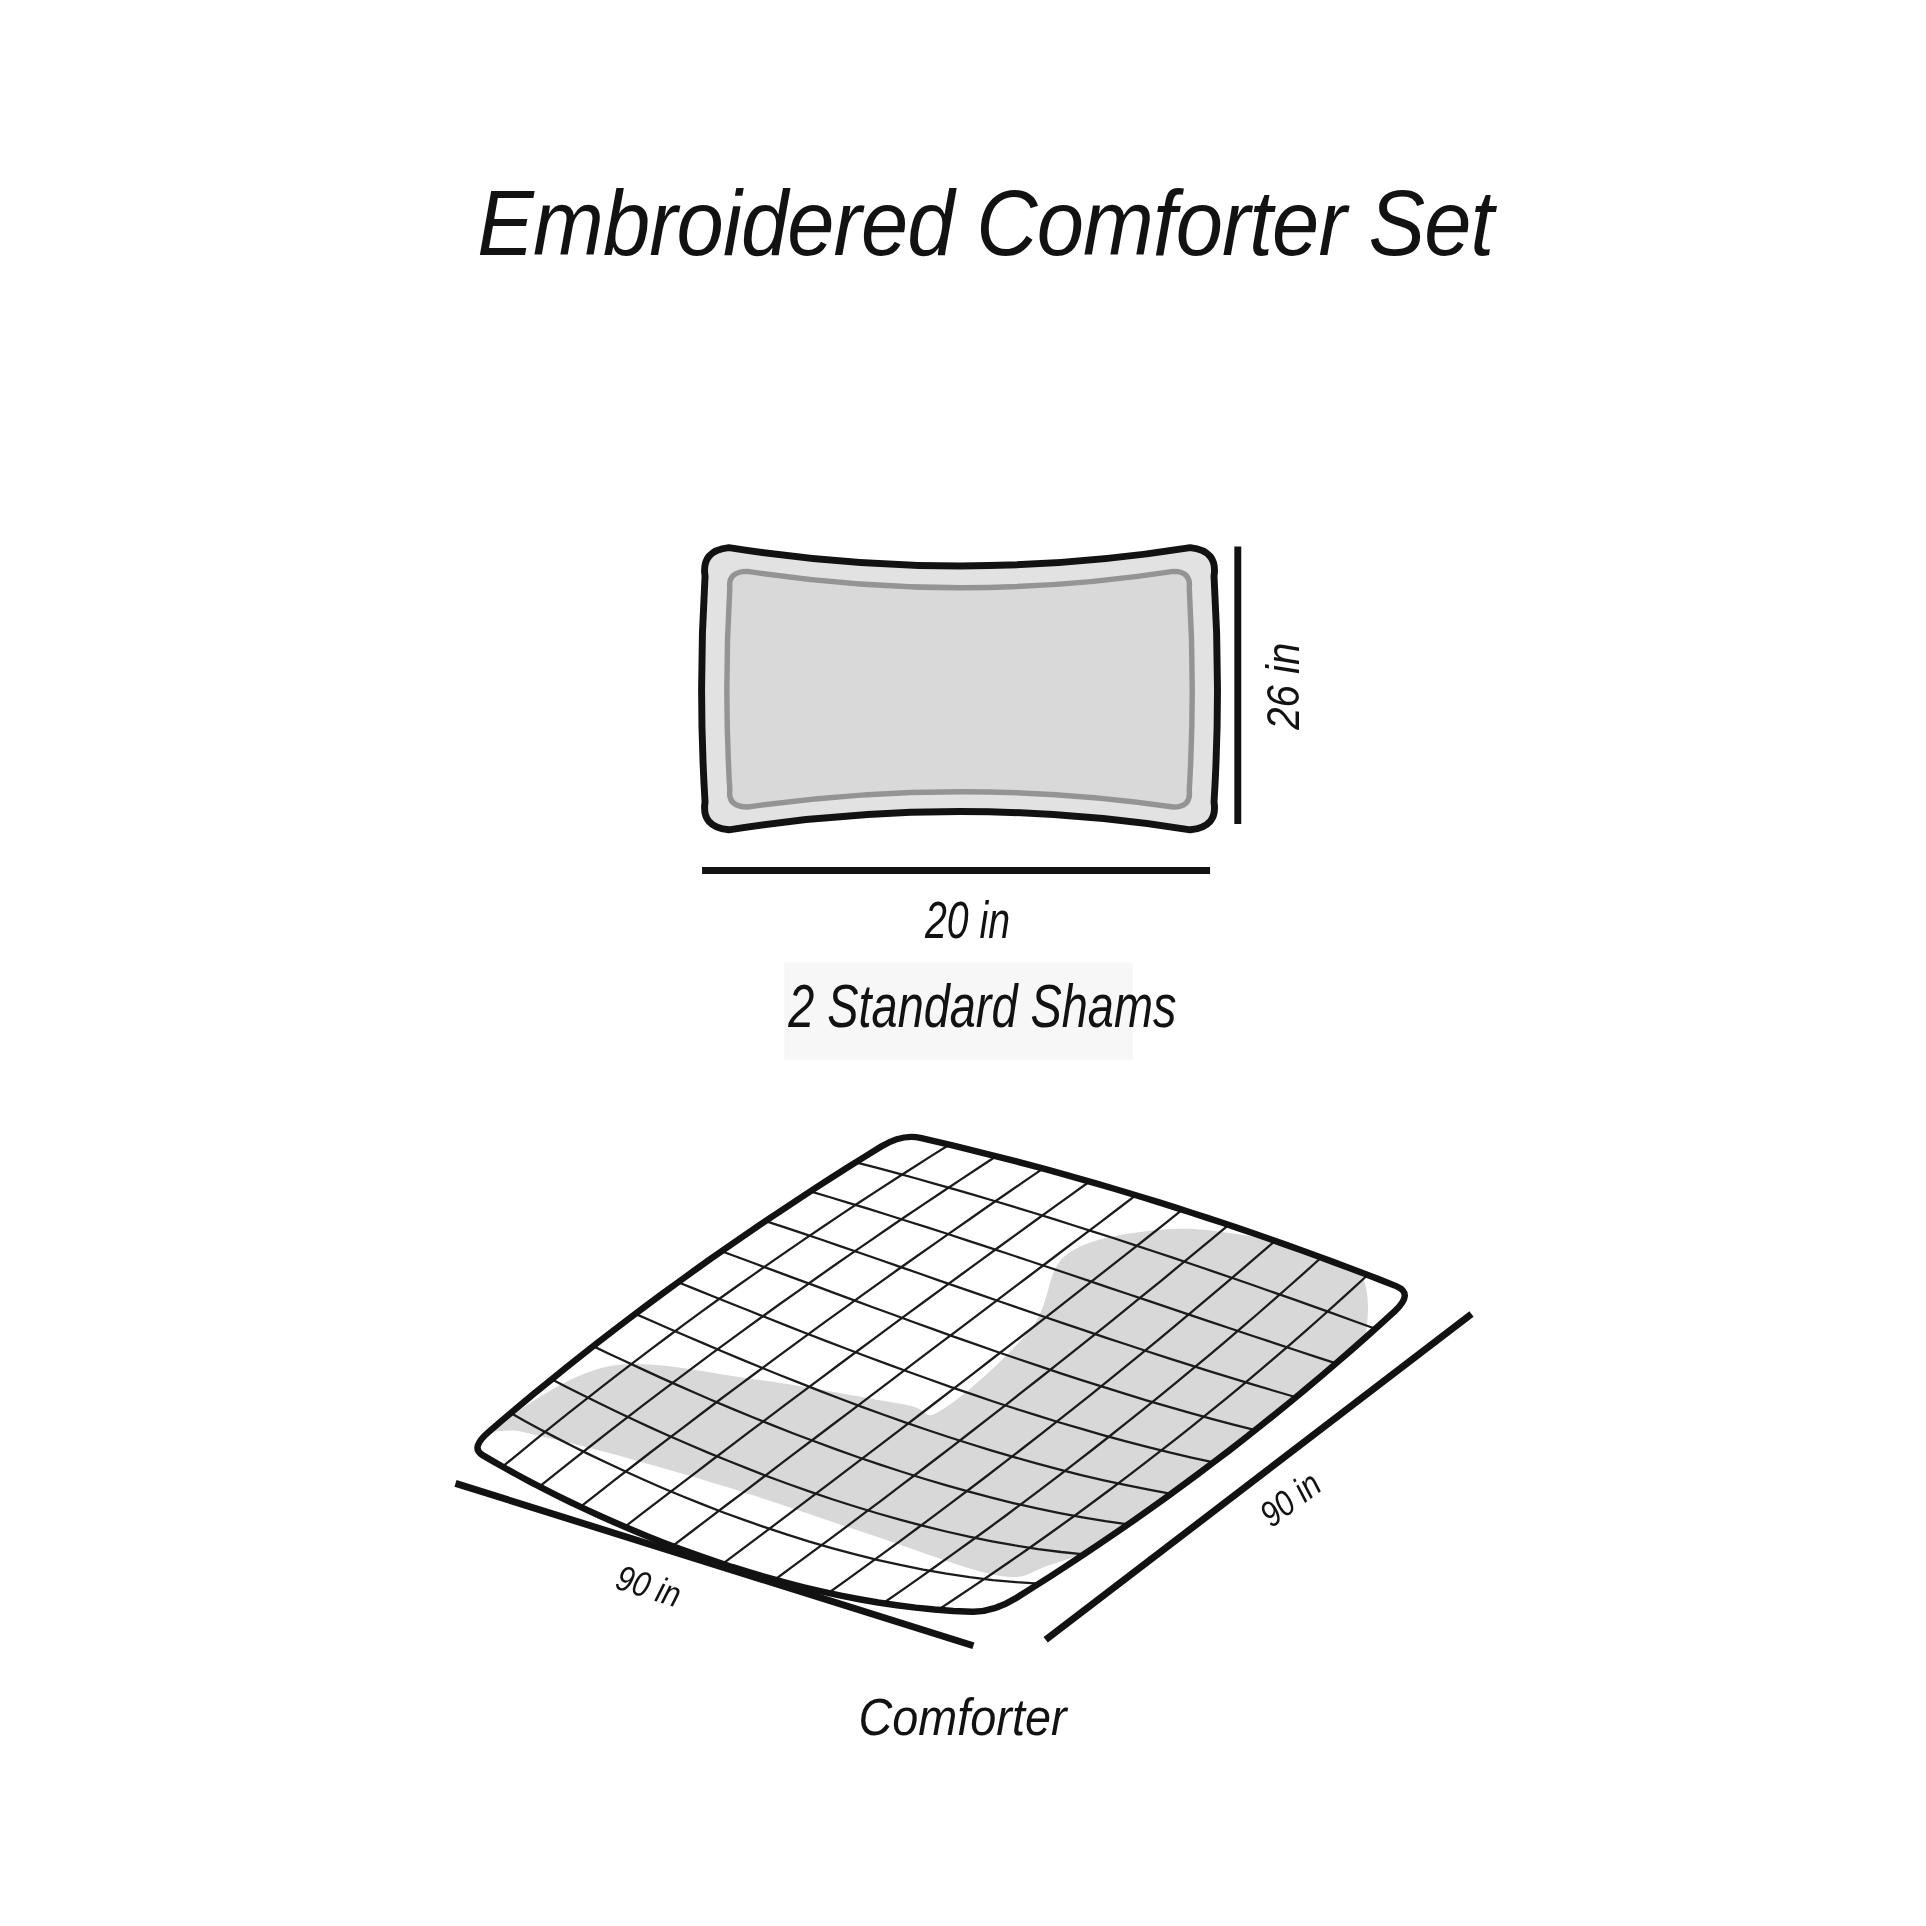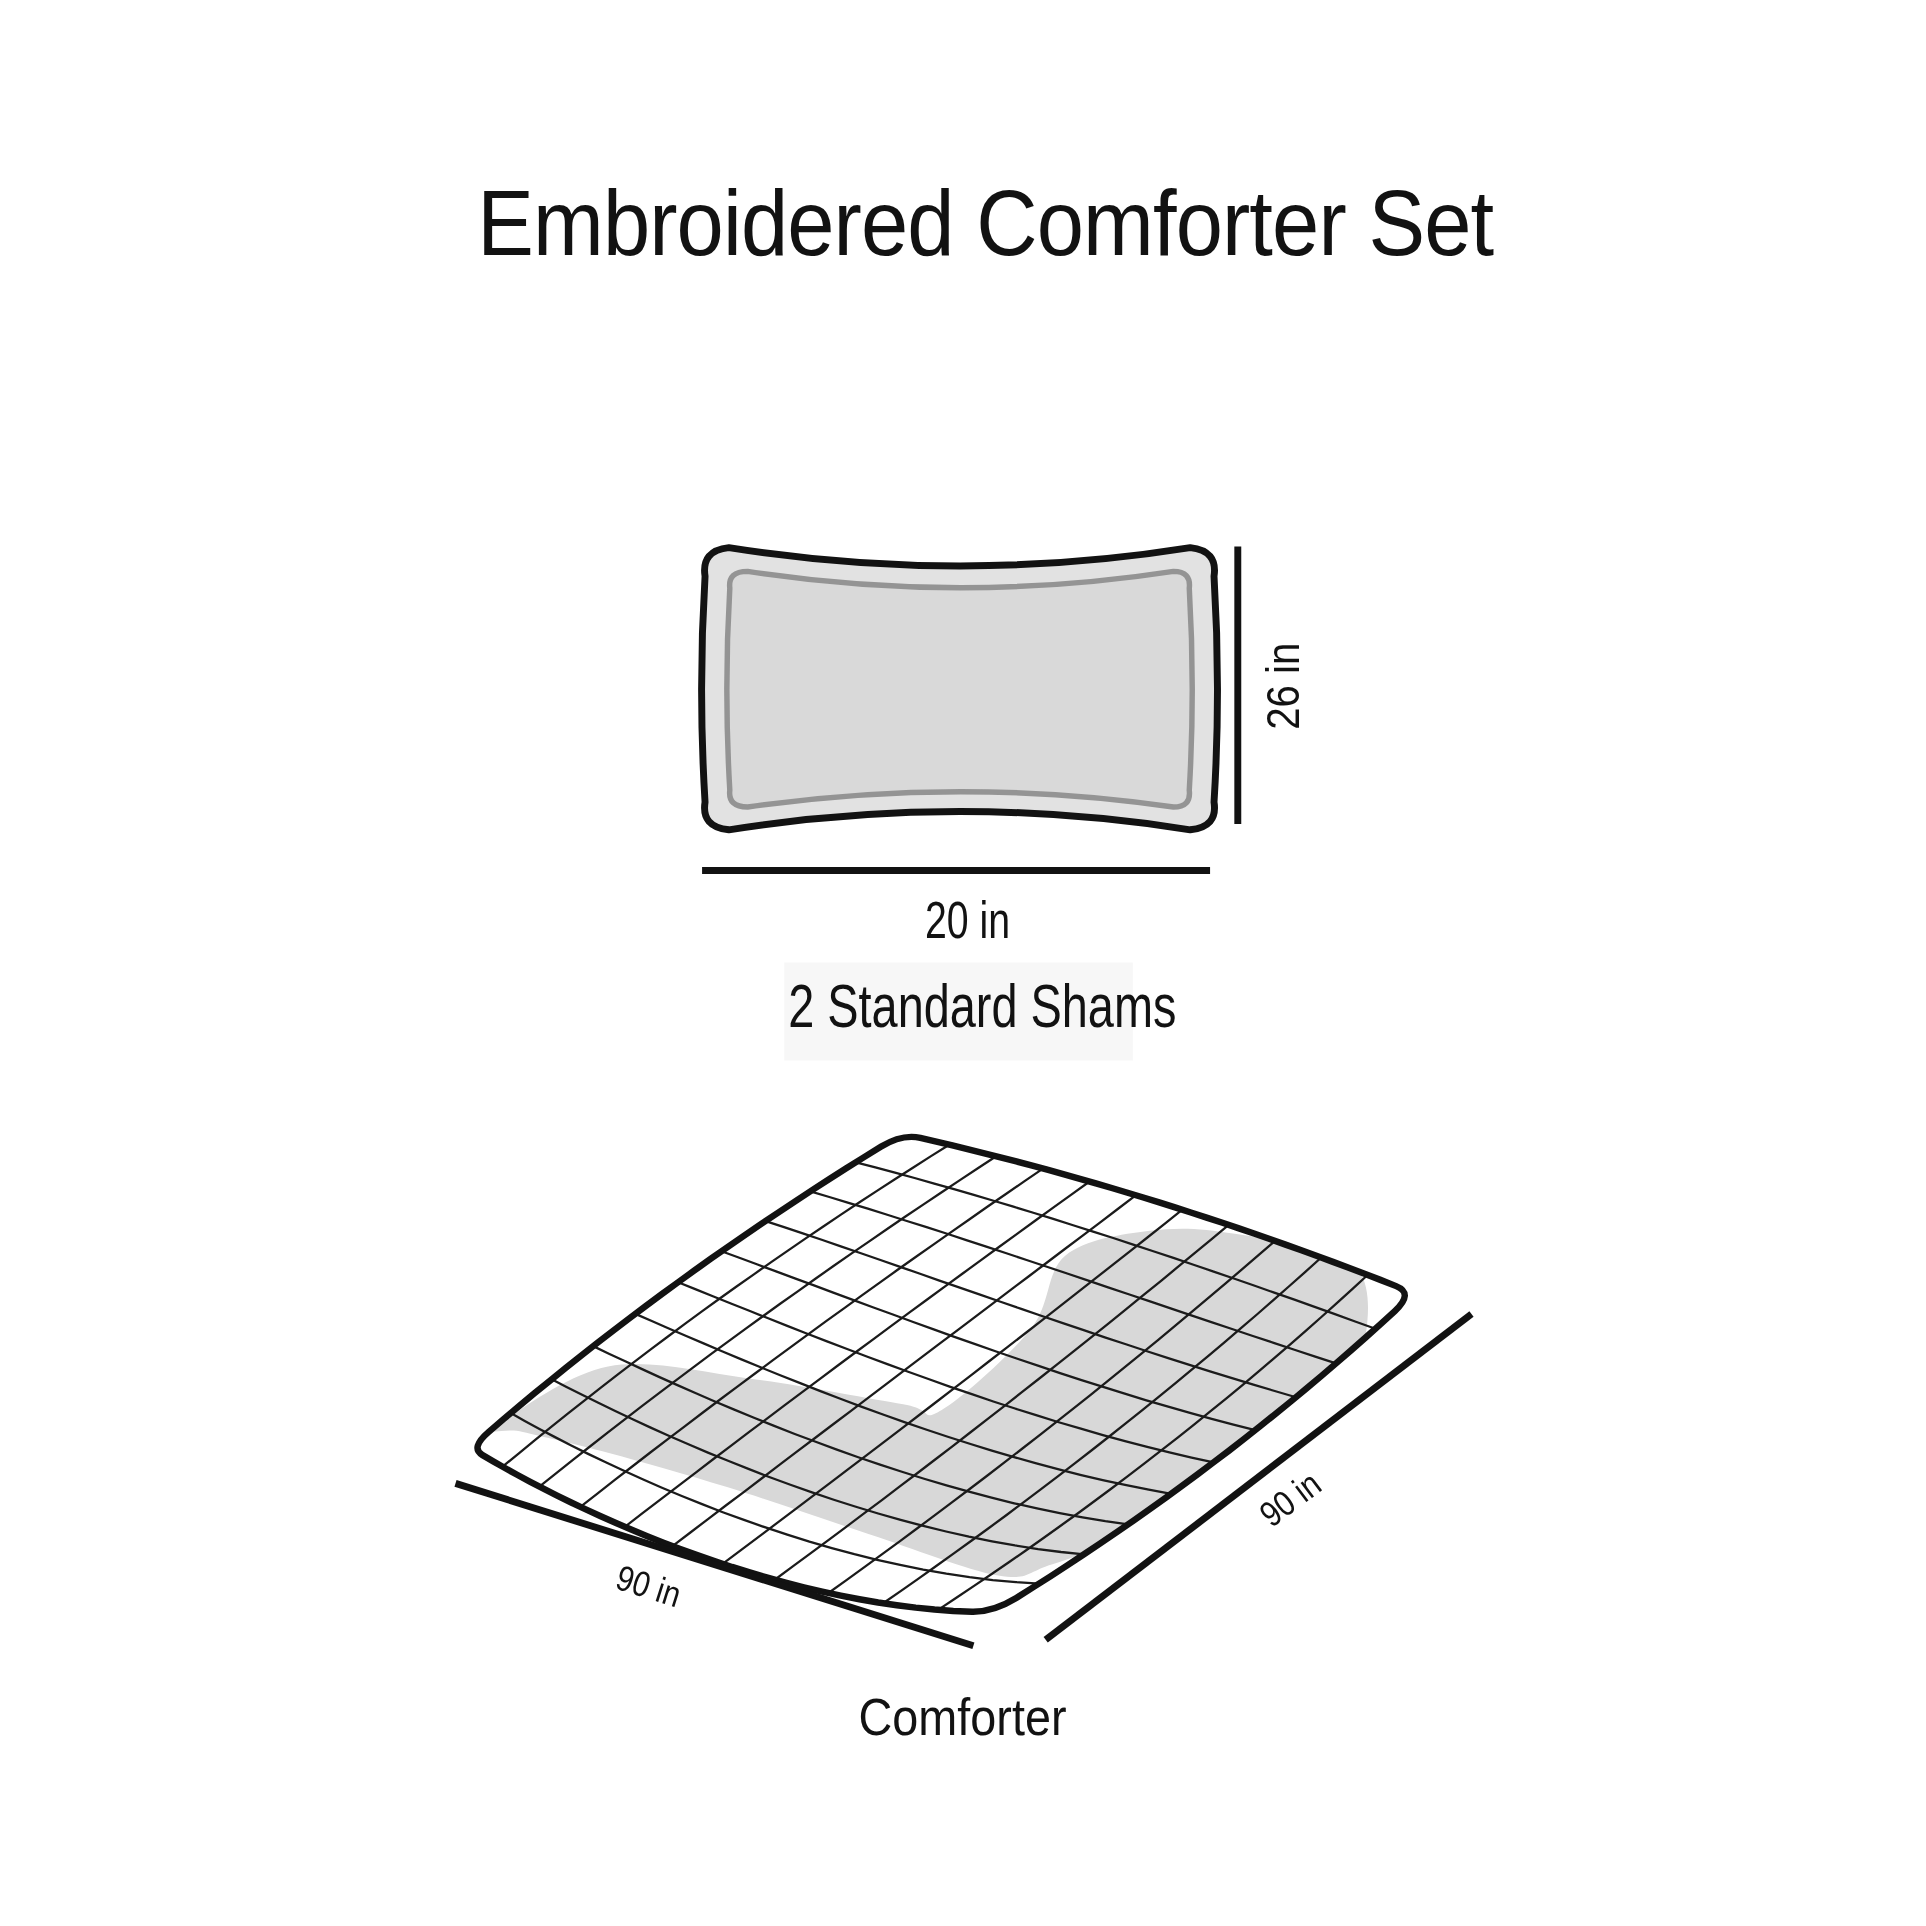--- a/index.html
+++ b/index.html
@@ -9,20 +9,21 @@
     height: 1927px;
     background: #ffffff;
   }
   #canvas {
     position: relative;
     width: 1793px;
     height: 1927px;
     background: #ffffff;
     overflow: hidden;
     font-family: "Liberation Sans", "DejaVu Sans", sans-serif;
+    font-style: italic;
   }
   svg { position: absolute; left: 0; top: 0; }
 
   text {
     font-family: "Liberation Sans", "DejaVu Sans", sans-serif;
     fill: var(--ink);
   }
   .t-title    { font-size: 94px;  letter-spacing: -1px; }
   .t-dim      { font-size: 52px; }
   .t-dim-sm   { font-size: 46px; }

